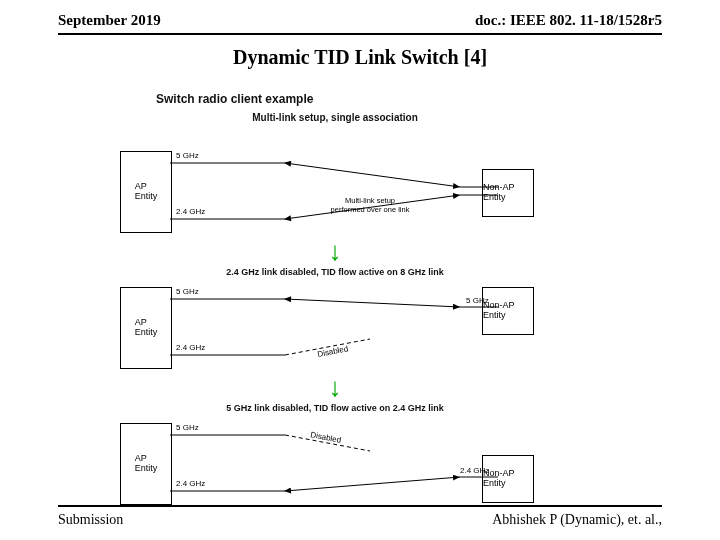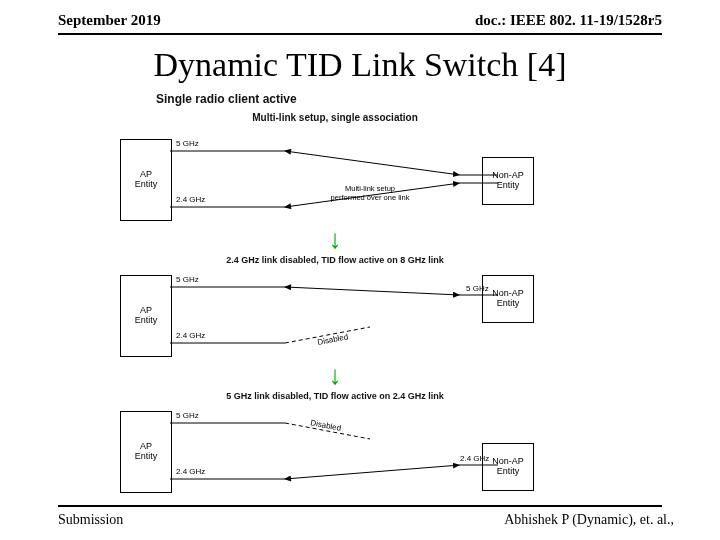--- a/index.html
+++ b/index.html
@@ -1,50 +1,50 @@
 <!DOCTYPE html>
 <html><head>
 <meta charset="utf-8">
 <style>
   html,body{margin:0;padding:0;width:720px;height:540px;background:#fff;font-family:"Times New Roman",Times,serif;color:#000}
   .page{position:relative;width:720px;height:540px}
   .hdr{position:absolute;top:12px;left:58px;right:58px;display:flex;justify-content:space-between;font-weight:700;font-size:15px}
   .hdr-rule{position:absolute;top:33px;left:58px;right:58px;border-top:2px solid #000}
-  .title{position:absolute;top:46px;left:0;right:0;text-align:center;font-weight:400;font-size:34px}
+  .title{position:absolute;top:46px;left:0;right:0;text-align:center;font-weight:700;font-size:20px}
   .ftr-rule{position:absolute;bottom:33px;left:58px;right:58px;border-top:2px solid #000}
-  .ftr{position:absolute;bottom:12px;left:58px;right:46px;display:flex;justify-content:space-between;font-size:14px}
+  .ftr{position:absolute;bottom:12px;left:58px;right:58px;display:flex;justify-content:space-between;font-size:14px}
   .fig{position:absolute;top:92px;left:120px;width:430px}
   .fig-title{font-family:Arial,Helvetica,sans-serif;font-weight:700;font-size:12px;margin:0 0 6px 36px;color:#111}
-  .caption{font-family:Arial,Helvetica,sans-serif;font-weight:700;font-size:10px;text-align:center;margin:2px 0 8px;color:#111}
+  .caption{font-family:Arial,Helvetica,sans-serif;font-weight:700;font-size:10px;text-align:center;margin:2px 0 20px;color:#111}
   .sub{font-family:Arial,Helvetica,sans-serif;font-weight:700;font-size:9px;text-align:center;margin:4px 0 2px;color:#111}
   .panel{position:relative;width:430px;height:96px}
-  .box{position:absolute;border:1px solid #000;background:#fff;font-family:Arial,Helvetica,sans-serif;font-size:9px;line-height:1.1;text-align:center;display:flex;align-items:center;justify-content:center}
+  .box{position:absolute;border:1px solid #000;background:#fff;font-family:Arial,Helvetica,sans-serif;font-size:9px;line-height:1.1;display:flex;align-items:center;justify-content:center}
   .ap{left:0;top:8px;width:50px;height:80px}
   .sta{right:16px;width:50px;height:46px}
   svg.wires{position:absolute;left:50px;top:0;width:330px;height:96px}
   .lbl{font-family:Arial,Helvetica,sans-serif;font-size:8px;fill:#000}
   .lblc{font-family:Arial,Helvetica,sans-serif;font-size:7.5px;fill:#000;text-anchor:middle}
   .dis{font-family:Arial,Helvetica,sans-serif;font-size:8px;fill:#000}
   .garrow{display:block;text-align:center;color:#0a0;font-size:26px;line-height:22px;font-weight:700;margin:2px 0 0}
 </style>
 </head>
 <body>
 
 <div class="page">
 
   <div class="hdr">
     <span>September 2019</span>
-    <span>doc.: IEEE 802. 11-19/1528r5</span>
+    <span>doc.: IEEE 802. 11-18/1528r5</span>
   </div>
   <div class="hdr-rule"></div>
 
   <div class="title">Dynamic TID Link Switch [4]</div>
 
   <div class="fig">
-    <div class="fig-title">Single radio client active</div>
+    <div class="fig-title">Switch radio client example</div>
     <div class="caption">Multi-link setup, single association</div>
 
     <div class="panel">
       <div class="box ap" style="white-space:pre-line">AP
 Entity</div>
       <div class="box sta" style="top:26px">Non-AP
 Entity</div>
       <svg class="wires">
         <defs>
           <marker id="ah" markerWidth="8" markerHeight="8" refX="7" refY="3" orient="auto">

